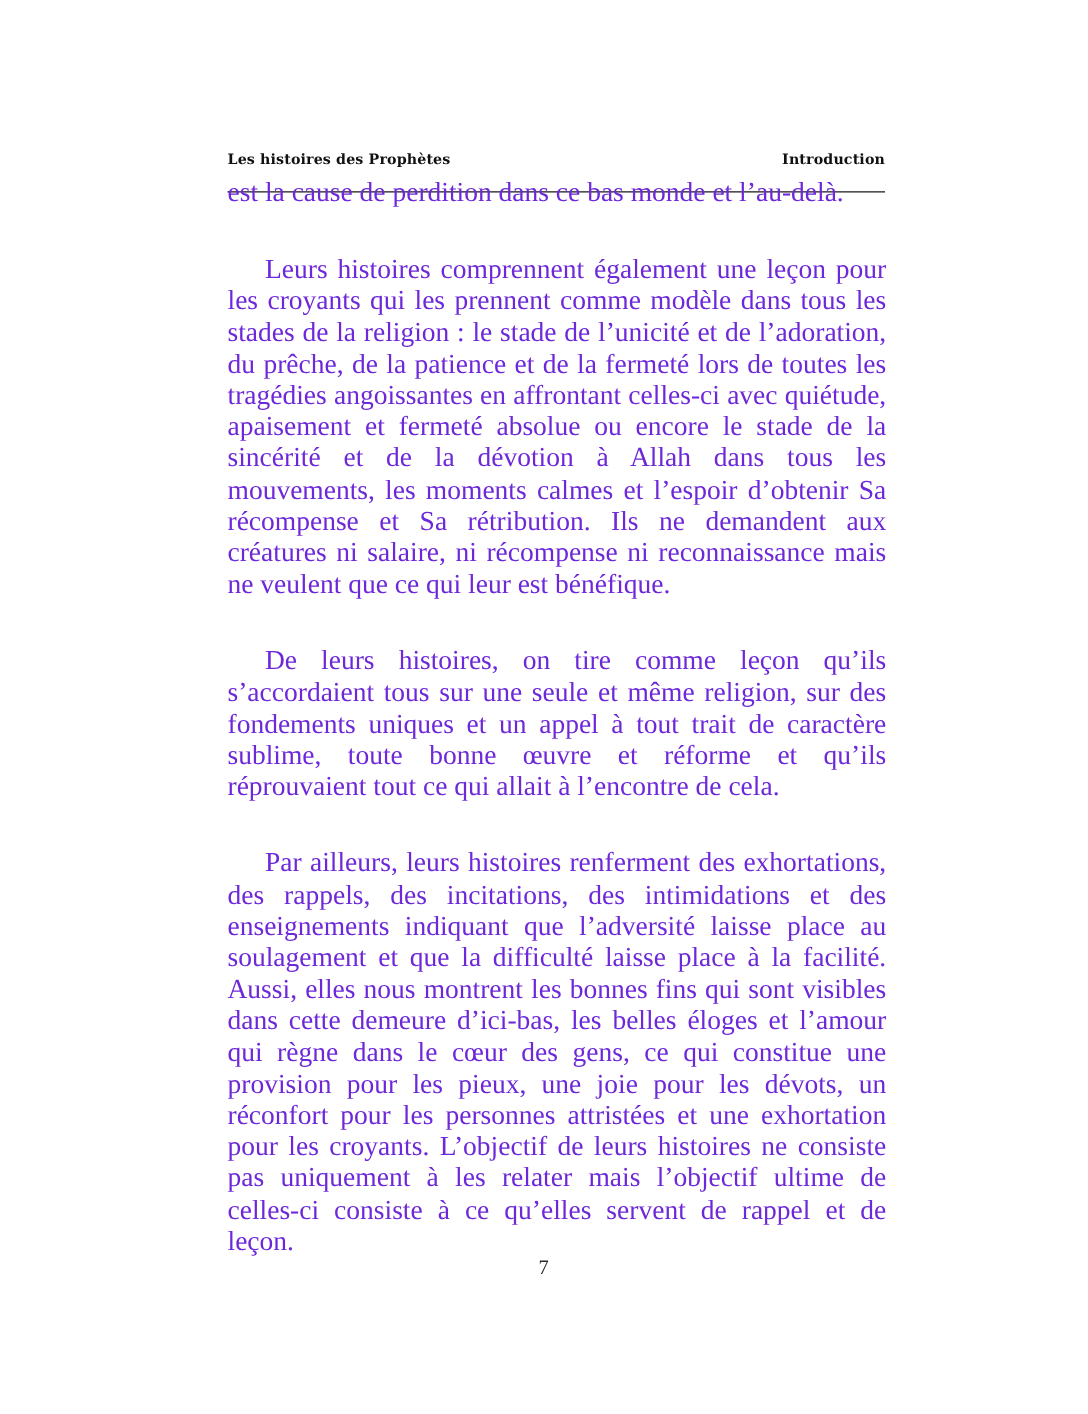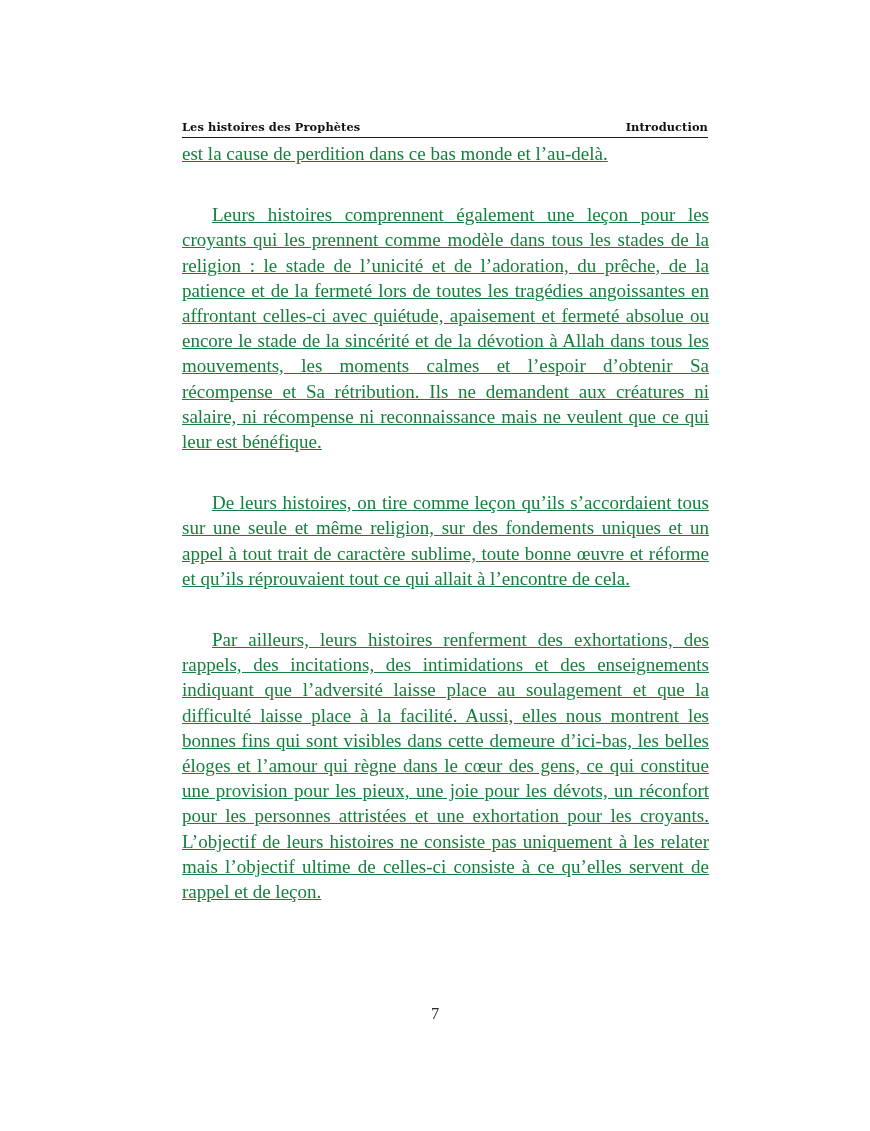--- a/index.html
+++ b/index.html
@@ -29,39 +29,38 @@
     top: 121px;
     width: 526px;
     display: flex;
     align-items: baseline;
     justify-content: space-between;
     font-family: "DejaVu Serif", "Liberation Serif", serif;
     font-weight: bold;
     font-size: 11.4px;
     letter-spacing: 0.1px;
     color: #111111;
-    padding-bottom: 3px;
+    padding-bottom: 19px;
     border-bottom: 1.4px solid #1a1a1a;
     line-height: 1.15;
   }
   .running-header .rh-left  { white-space: nowrap; }
   .running-header .rh-right { white-space: nowrap; }
 
   
   .textblock {
     position: absolute;
     left: 182px;
     top: 141px;
     width: 527px;
-    font-size: 19px;
+    font-size: 22px;
     line-height: 25.2px;
     text-align: justify;
     text-justify: inter-word;
-    color: #15803d;
-    text-decoration: underline;
+    color: #6d28d9;
     -webkit-font-smoothing: antialiased;
   }
   .textblock p {
     margin: 0;
     text-align: justify;
     hyphens: none;
   }
   
   .textblock p.cont {
     text-indent: 0;

